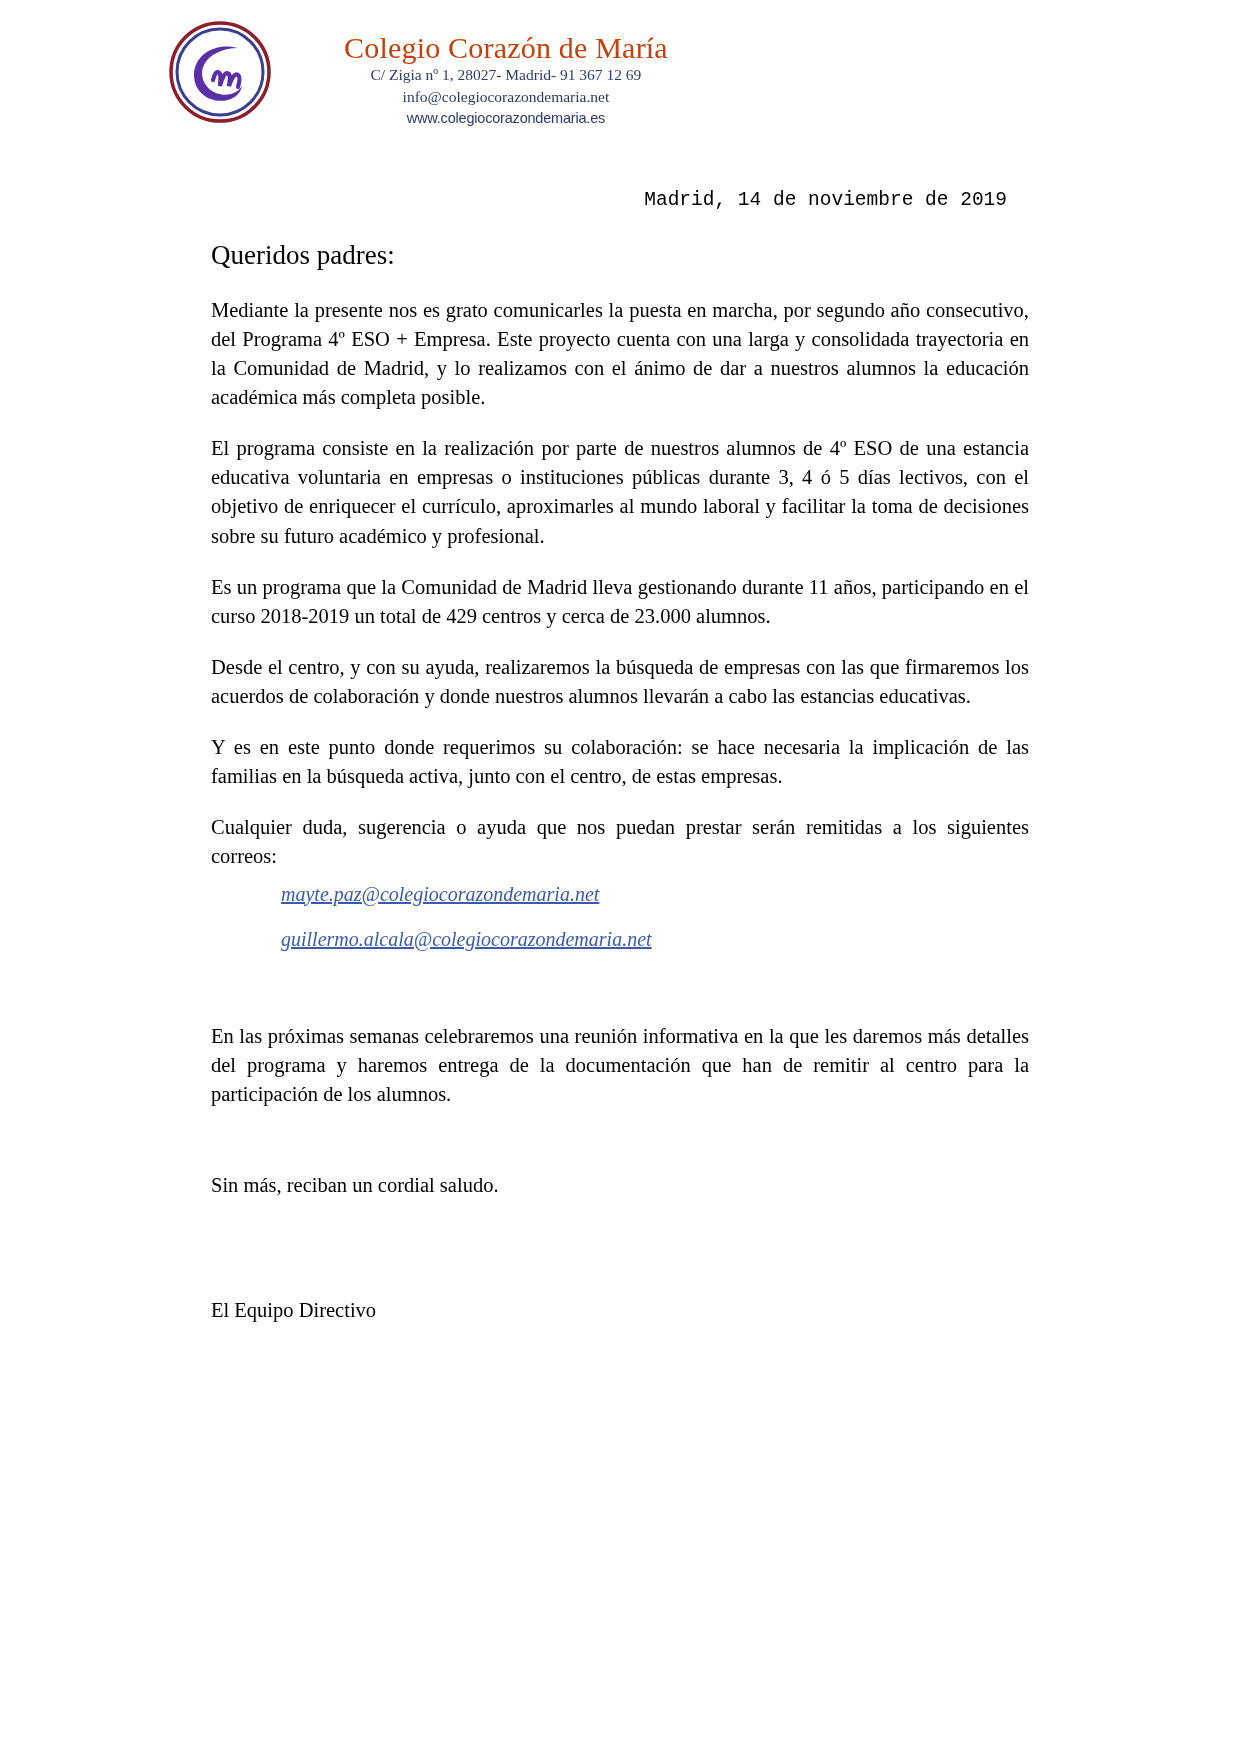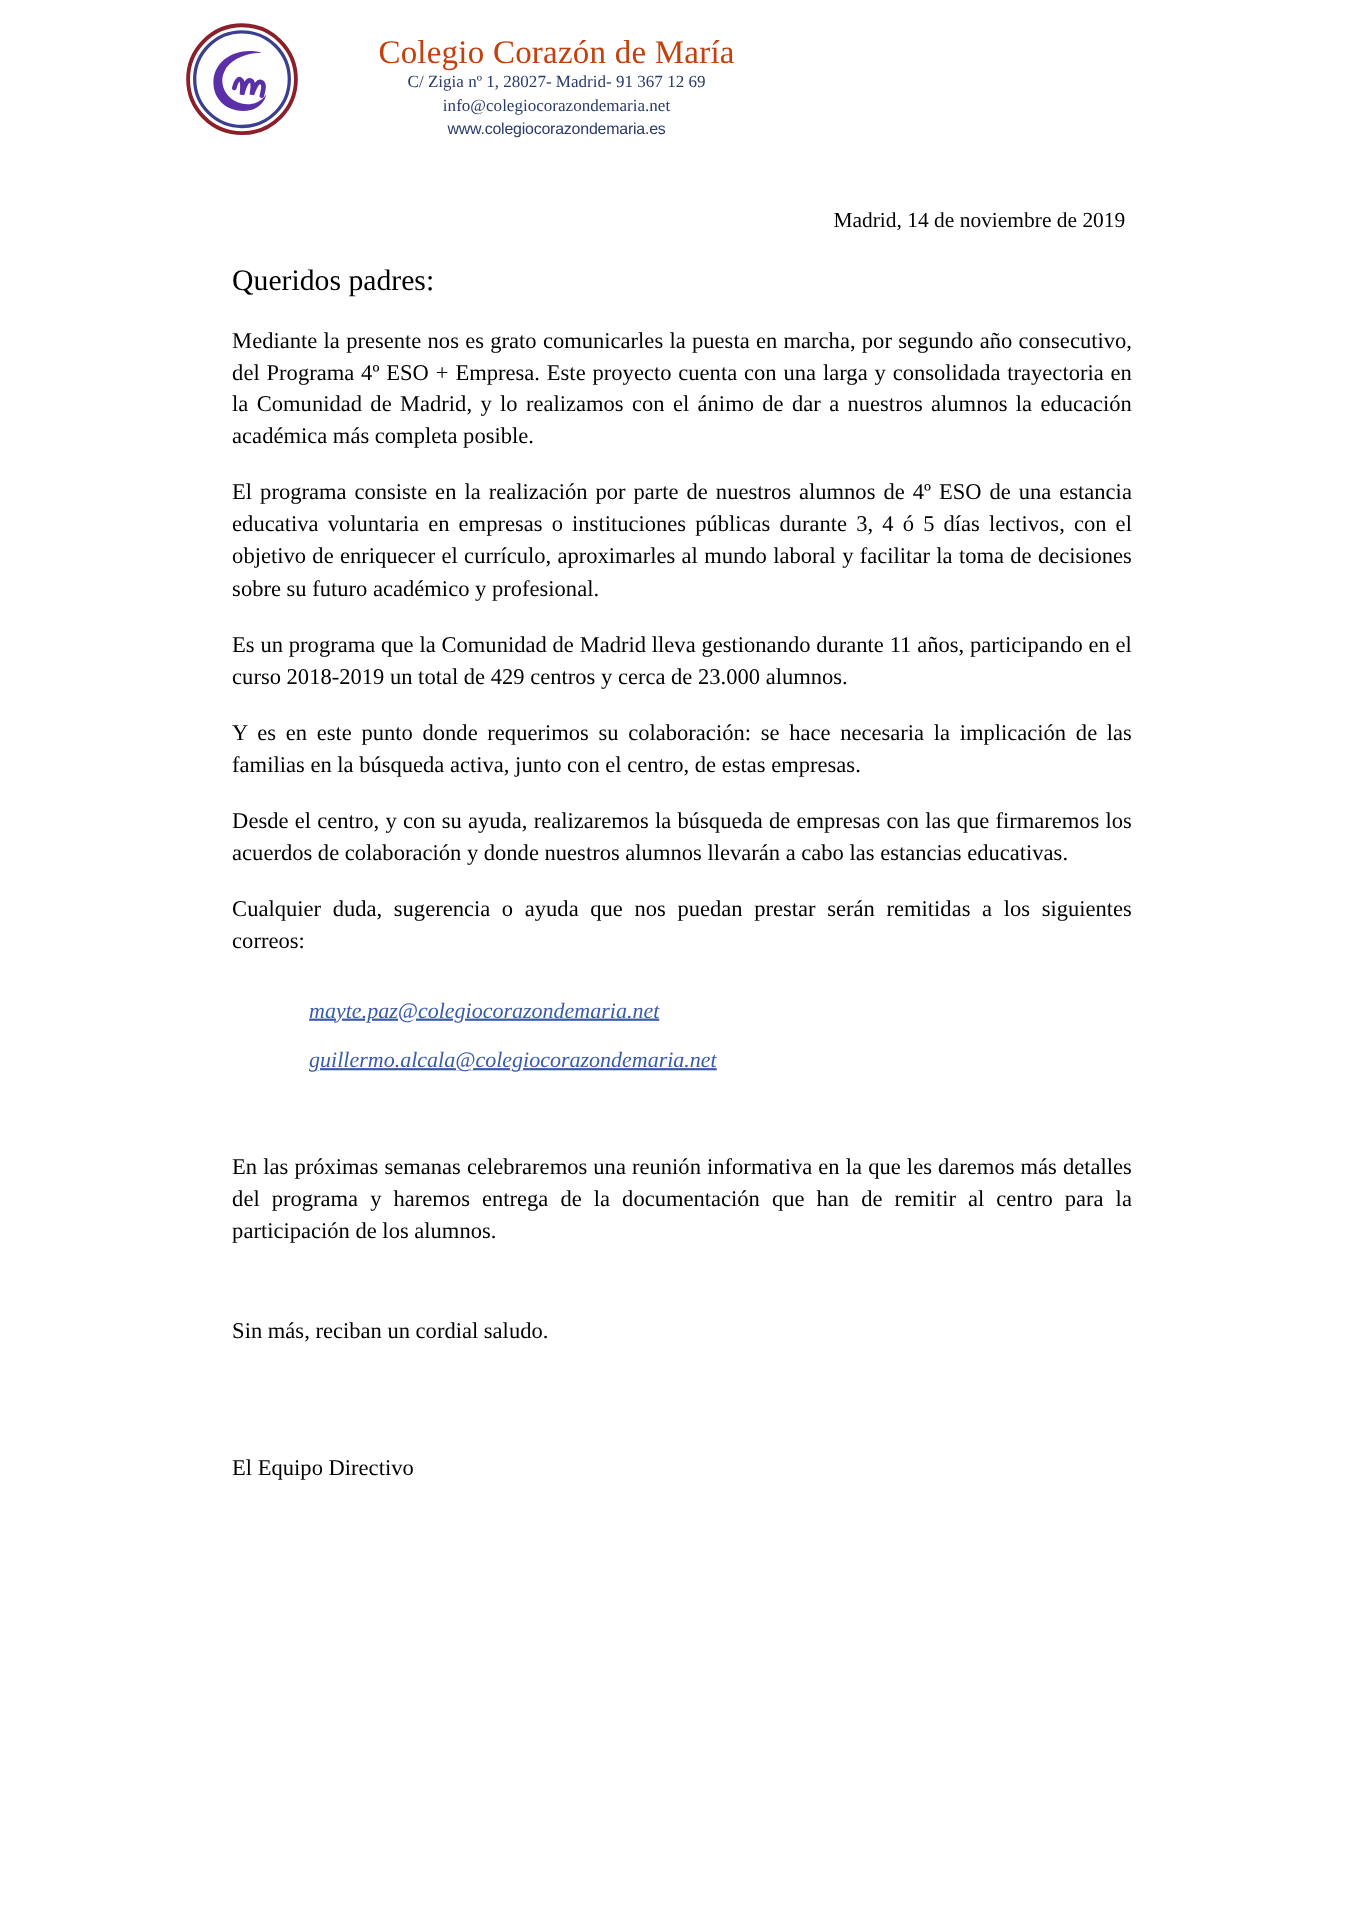--- a/index.html
+++ b/index.html
@@ -76,21 +76,22 @@
     margin: 0 auto;
     width: 818px;
     padding-left: 0;
   }
 
   .date-line {
     text-align: right;
     font-size: 19.5px;
     line-height: 1.3;
     margin-top: 44px;
-    margin-right: 6px;
+    margin-right: 22px;
+    font-family: Liberation Mono, monospace;
   }
 
   .salutation {
     font-size: 27px;
     margin-top: 24px;
     line-height: 1.35;
   }
 
   p.para {
     font-size: 20.5px;
@@ -98,21 +99,21 @@
     text-align: justify;
     margin: 22px 0 0 0;
     hyphens: none;
   }
 
   b, strong {
     font-weight: normal;
   }
 
   .email-block {
-    margin-top: 35px;
+    margin-top: 10px;
     margin-left: 70px;
   }
 
   .email-link {
     display: block;
     color: #3a5bab;
     font-style: italic;
     text-decoration: underline;
     font-size: 20px;
     line-height: 1.25;
@@ -165,23 +166,23 @@
     <div class="date-line">Madrid, 14 de noviembre de 2019</div>
 
     <div class="salutation">Queridos padres:</div>
 
     <p class="para"><span>Mediante la presente nos es grato comunicarles la puesta en marcha, por segundo año consecutivo, del </span><b>Programa 4º ESO + Empresa.</b><span> Este proyecto cuenta con una larga y consolidada trayectoria en la Comunidad de Madrid, y lo realizamos con el ánimo de dar a nuestros alumnos la educación académica más completa posible</span><b>.</b></p>
 
     <p class="para">El programa consiste en la realización por parte de nuestros alumnos de 4º ESO de una estancia educativa voluntaria en empresas o instituciones públicas durante 3, 4 ó 5 días lectivos, con el objetivo de enriquecer el currículo, aproximarles al mundo laboral y facilitar la toma de decisiones sobre su futuro académico y profesional.</p>
 
     <p class="para">Es un programa que la Comunidad de Madrid lleva gestionando durante 11 años, participando en el curso 2018-2019 un total de 429 centros y cerca de 23.000 alumnos.</p>
 
+    <p class="para">Desde el centro, y con su ayuda, realizaremos la búsqueda de empresas con las que firmaremos los acuerdos de colaboración y donde nuestros alumnos llevarán a cabo las estancias educativas.</p>
+
     <p class="para"><span>Y es en este punto donde requerimos su colaboración: </span><b>se hace necesaria la implicación de las familias en la búsqueda activa, junto con el centro, de estas empresas.</b></p>
-
-    <p class="para">Desde el centro, y con su ayuda, realizaremos la búsqueda de empresas con las que firmaremos los acuerdos de colaboración y donde nuestros alumnos llevarán a cabo las estancias educativas.</p>
 
 
     <p class="para">Cualquier duda, sugerencia o ayuda que nos puedan prestar serán remitidas a los siguientes correos:</p>
 
     <div class="email-block">
       <a class="email-link" href="#">mayte.paz@colegiocorazondemaria.net</a>
       <a class="email-link" href="#">guillermo.alcala@colegiocorazondemaria.net</a>
     </div>
 
     <div class="gap-md"></div>

